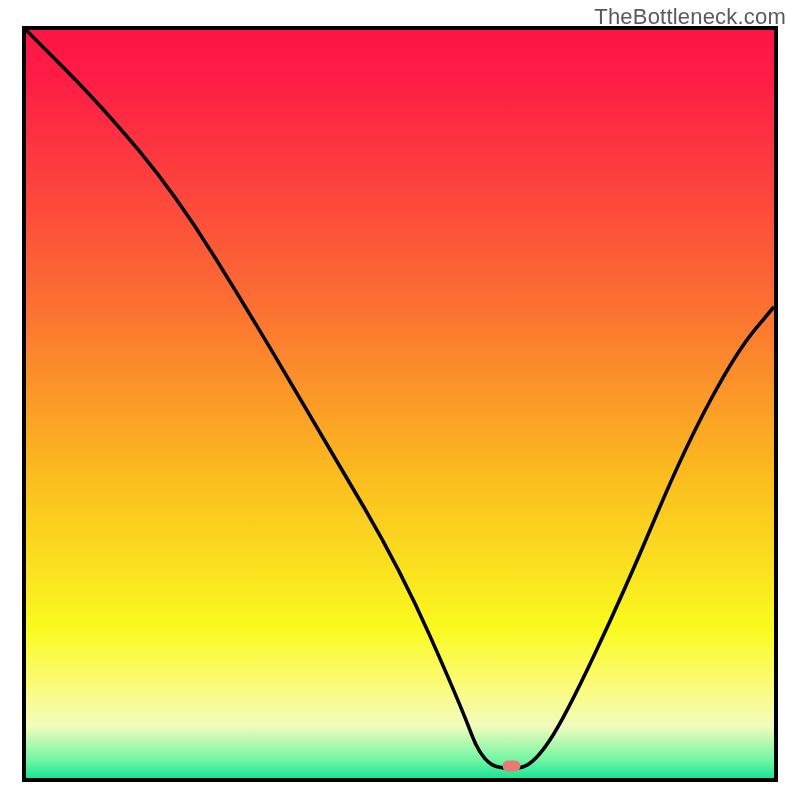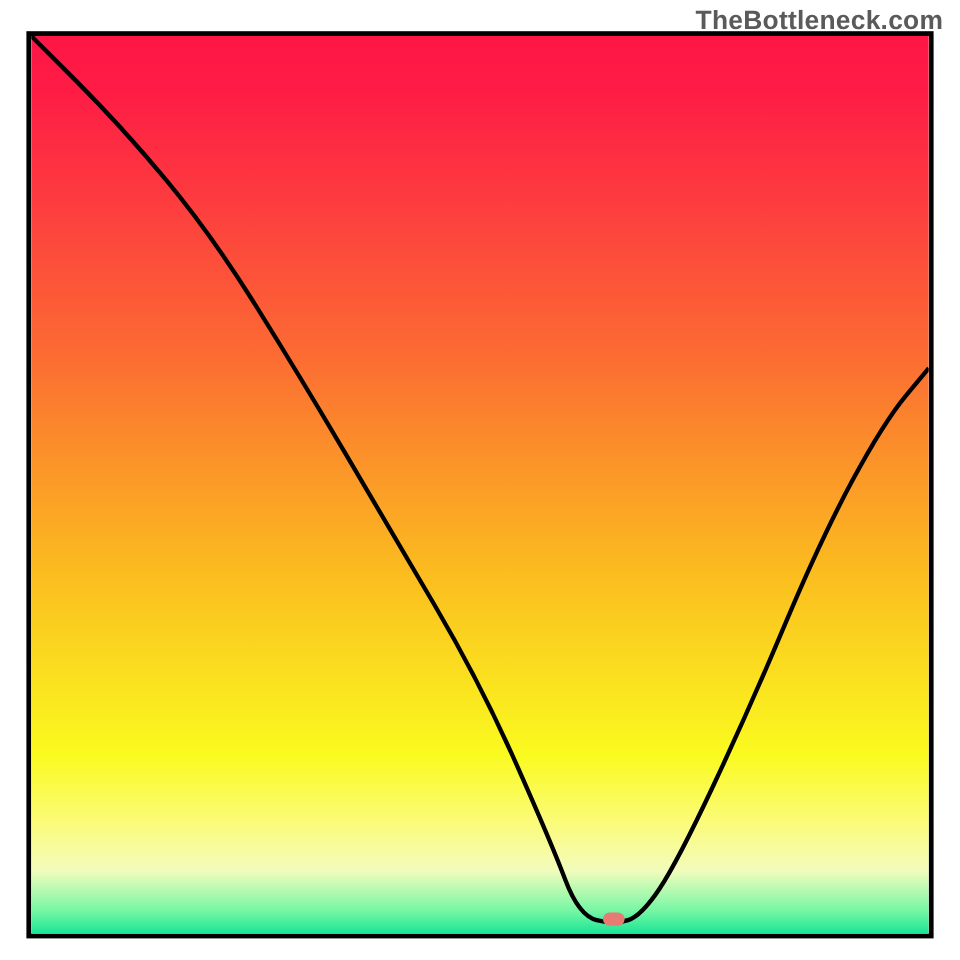--- a/index.html
+++ b/index.html
@@ -14,21 +14,21 @@
   .frame {
     position: relative;
     width: 800px;
     height: 800px;
   }
   .watermark {
     position: absolute;
     top: 4px;
     right: 14px;
     font-size: 22px;
-    font-weight: 700;
+    font-weight: 400;
     color: #5a5a5a;
     letter-spacing: 0.2px;
   }
   .plot-border {
     position: absolute;
     left: 22px;
     top: 26px;
     width: 756px;
     height: 756px;
     box-sizing: border-box;

